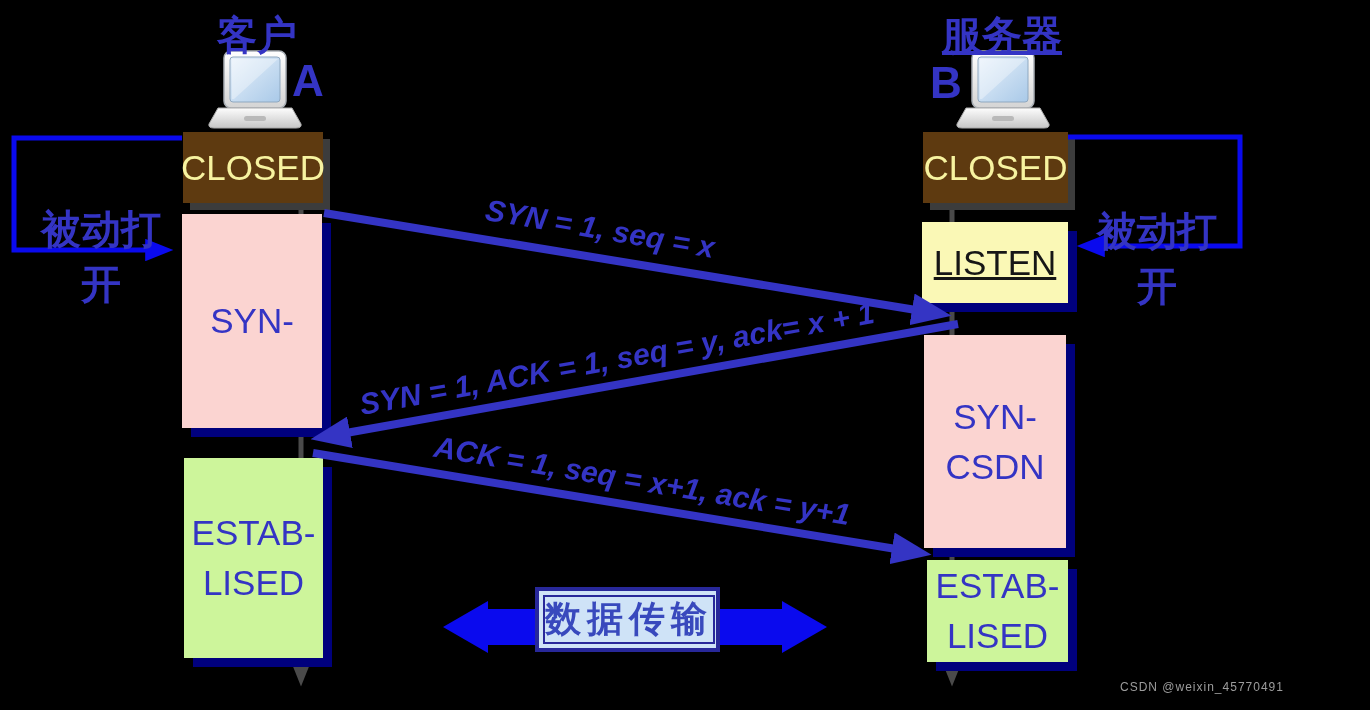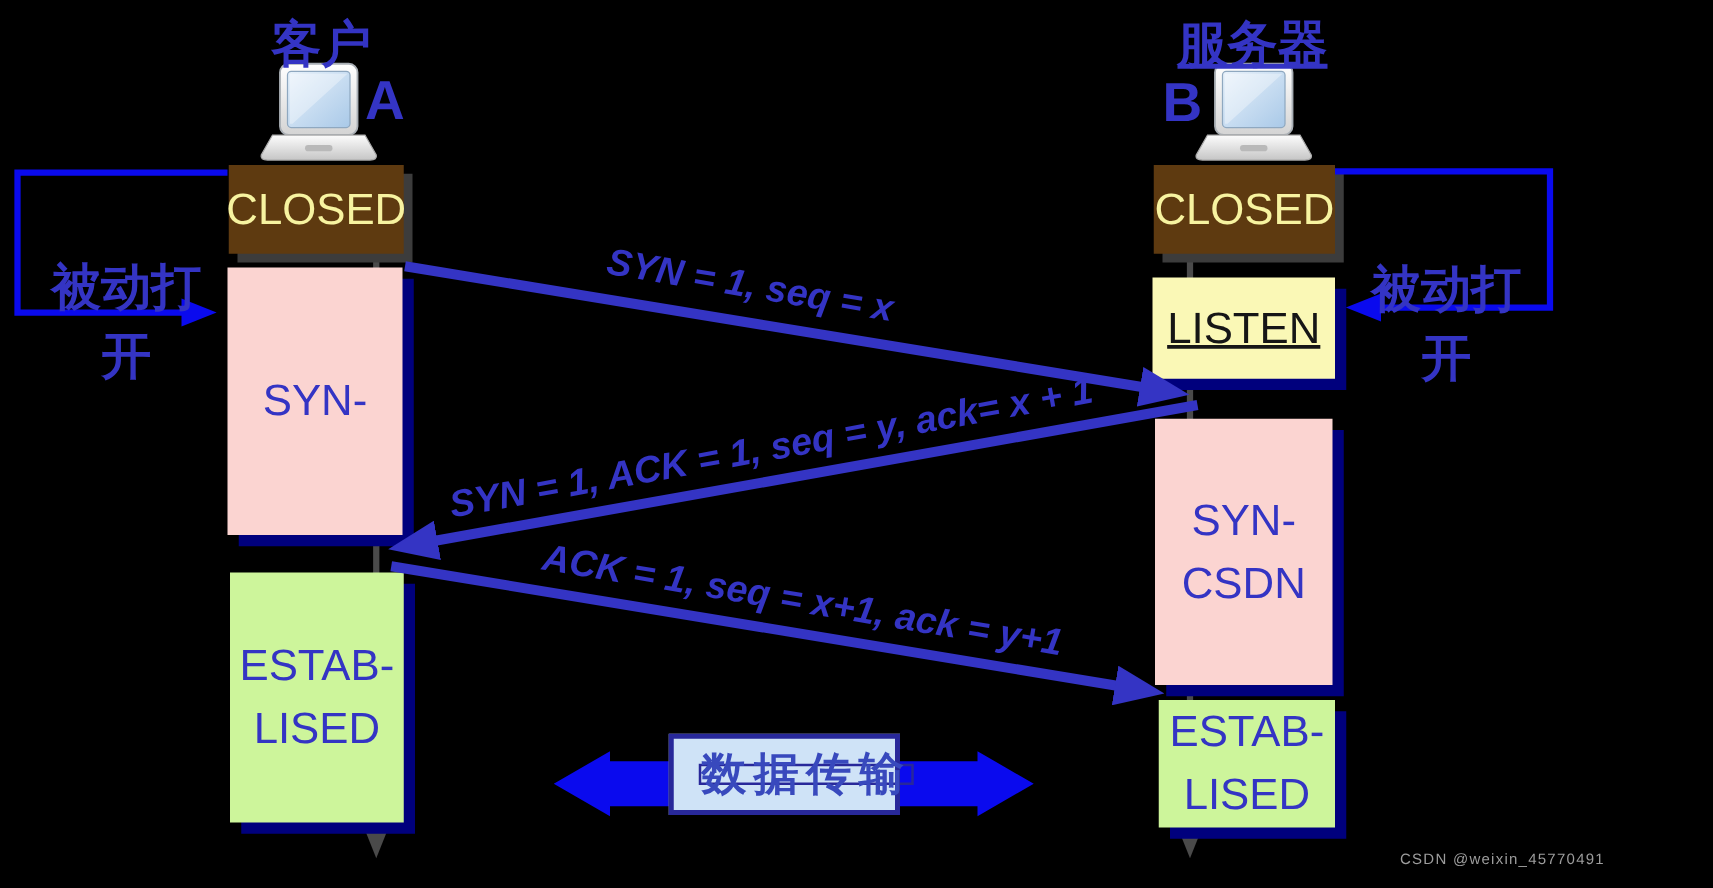--- a/index.html
+++ b/index.html
@@ -33,21 +33,21 @@
   .cn{position:absolute;z-index:4;color:var(--msg-blue);font-weight:bold;
       font-family:"Liberation Serif",serif;font-size:40px;text-align:center;}
   .hostletter{position:absolute;z-index:4;color:var(--msg-blue);font-weight:bold;
       font-size:44px;font-family:"Liberation Sans",sans-serif;}
   .msglabel{position:absolute;z-index:5;color:var(--msg-blue);font-style:italic;
       font-weight:600;font-size:30px;text-align:center;white-space:nowrap;}
   .laptop{position:absolute;z-index:2;}
   .databox{position:absolute;z-index:4;left:535px;top:587px;width:185px;height:65px;
       background:var(--databox-fill);border:4px solid var(--databox-border);
       box-sizing:border-box;display:flex;}
-  .databox-inner{flex:1;margin:20px;border:2px solid var(--databox-border);
+  .databox-inner{flex:1;margin:4px;border:2px solid var(--databox-border);
       display:flex;align-items:center;justify-content:center;}
   .datatext{font-family:"Liberation Serif",serif;font-weight:bold;font-size:36px;
       color:var(--datatext-blue);letter-spacing:6px;white-space:nowrap;}
   .watermark{position:absolute;z-index:6;left:1120px;top:680px;font-size:12px;
       color:var(--watermark-gray);letter-spacing:1px;}
   
   .p-client-label{left:198px;top:8px;width:118px;}
   .p-server-label{left:928px;top:8px;width:148px;text-decoration:underline;}
   .p-a{left:292px;top:56px;} .p-b{left:930px;top:58px;}
   .p-laptop-a{left:202px;top:49px;} .p-laptop-b{left:950px;top:49px;}

